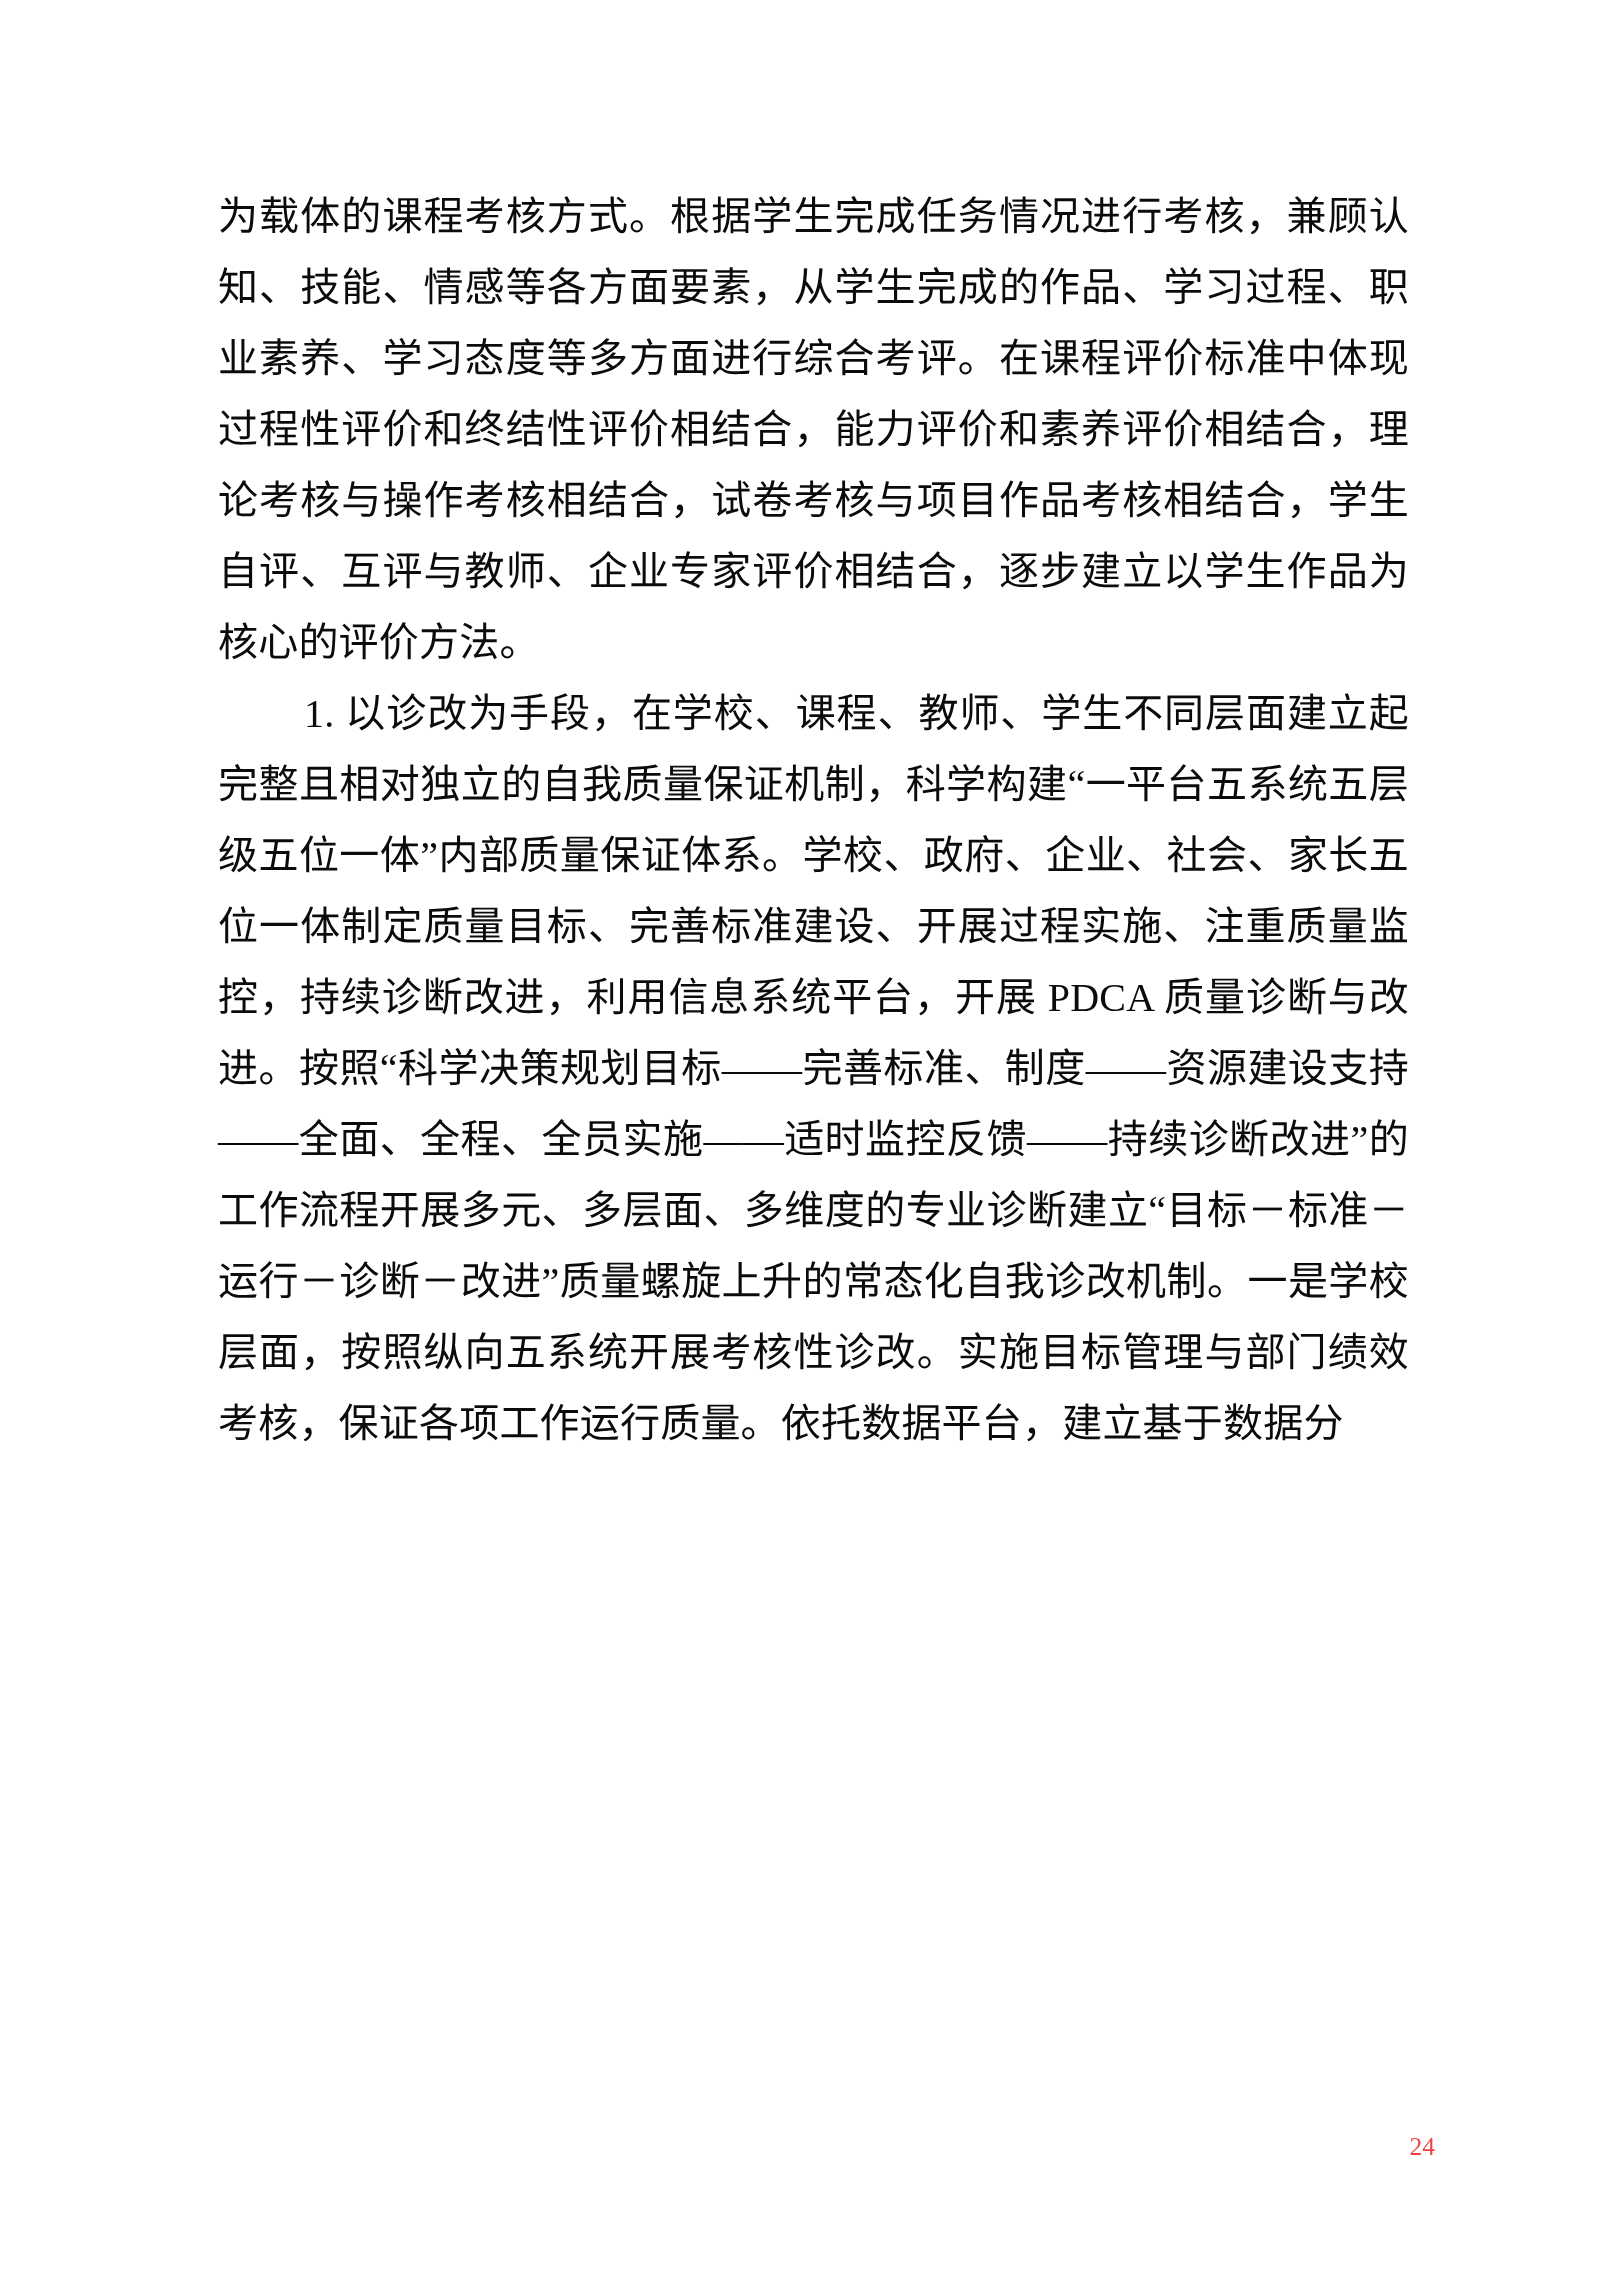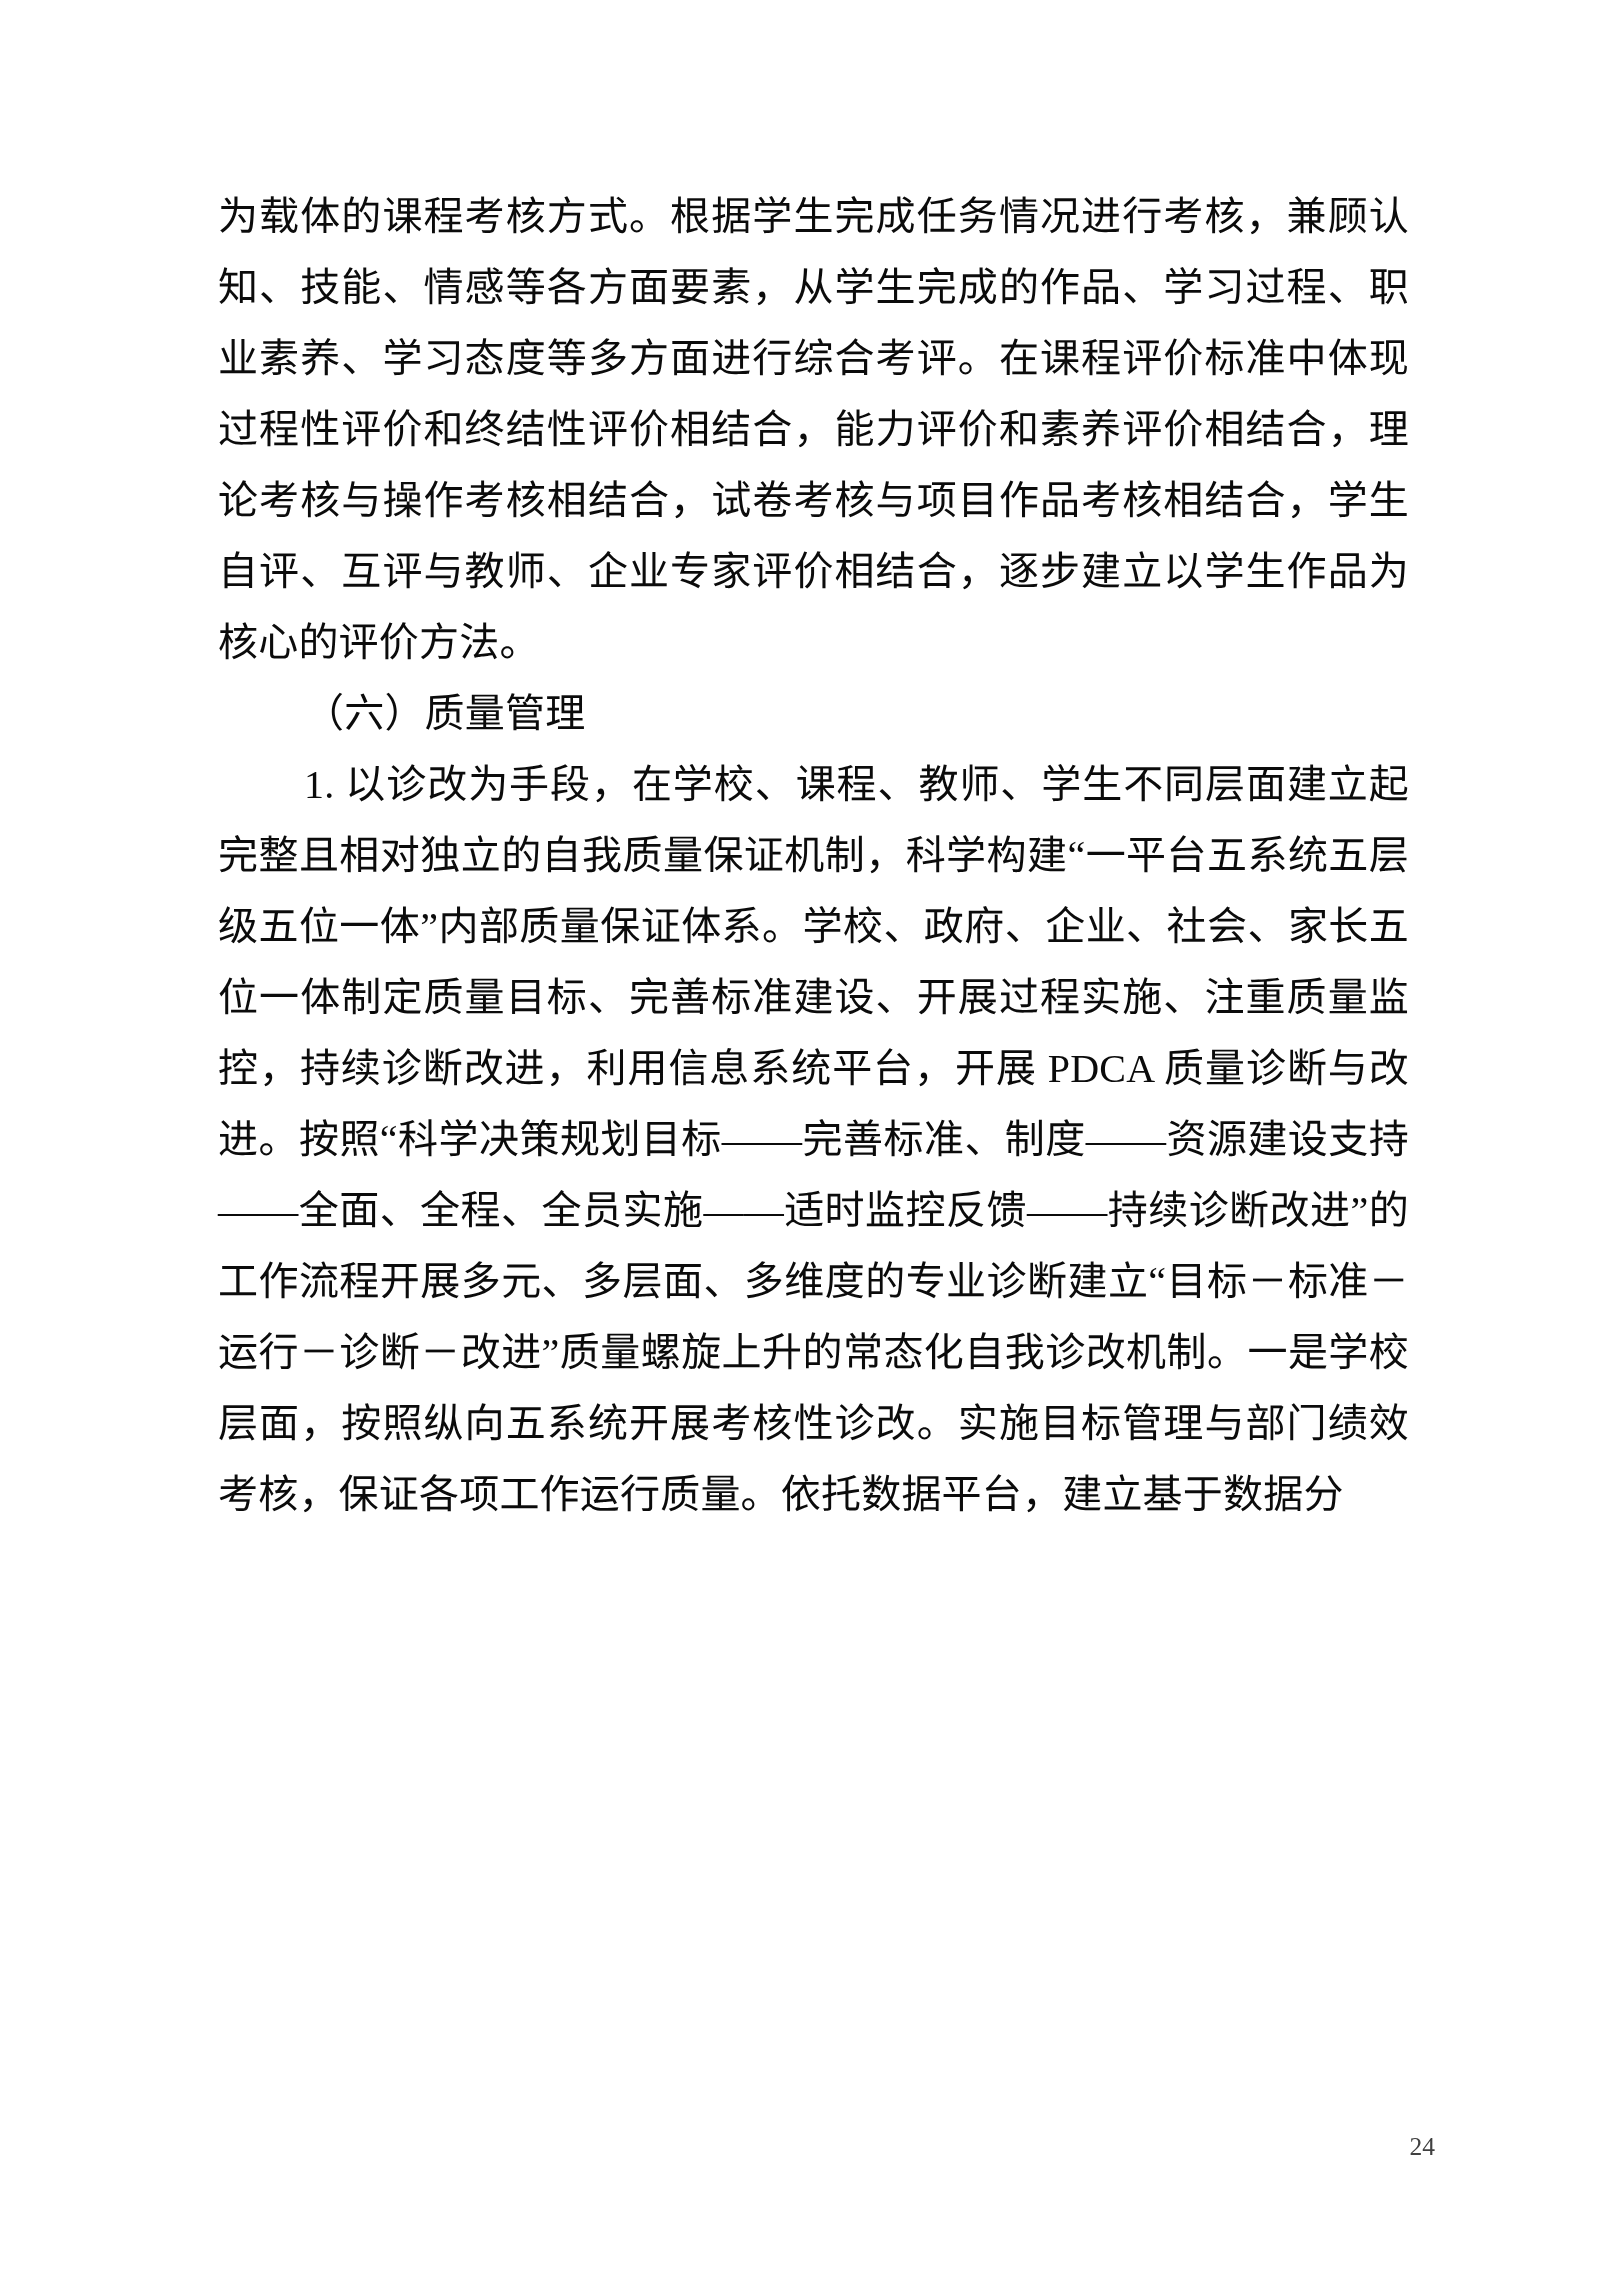--- a/index.html
+++ b/index.html
@@ -36,31 +36,30 @@
   }
   .para.indent {
     text-indent: 86px;
   }
   .page-number {
     position: absolute;
     right: 186px;
     bottom: 134px;
     font-family: "Liberation Serif", "DejaVu Serif", serif;
     font-size: 25.5px;
-    color: #404040;
+    color: #ef4444;
     line-height: 1;
   }
 </style>
 </head>
 <body>
 
 <div class="page">
 
   <div class="content">
     <p class="para">为载体的课程考核方式。根据学生完成任务情况进行考核，兼顾认知、技能、情感等各方面要素，从学生完成的作品、学习过程、职业素养、学习态度等多方面进行综合考评。在课程评价标准中体现过程性评价和终结性评价相结合，能力评价和素养评价相结合，理论考核与操作考核相结合，试卷考核与项目作品考核相结合，学生自评、互评与教师、企业专家评价相结合，逐步建立以学生作品为核心的评价方法。</p>
-    <p class="para indent">（六）质量管理</p>
     <p class="para indent">1. 以诊改为手段，在学校、课程、教师、学生不同层面建立起完整且相对独立的自我质量保证机制，科学构建“一平台五系统五层级五位一体”内部质量保证体系。学校、政府、企业、社会、家长五位一体制定质量目标、完善标准建设、开展过程实施、注重质量监控，持续诊断改进，利用信息系统平台，开展 PDCA 质量诊断与改进。按照“科学决策规划目标——完善标准、制度——资源建设支持——全面、全程、全员实施——适时监控反馈——持续诊断改进”的工作流程开展多元、多层面、多维度的专业诊断建立“目标－标准－运行－诊断－改进”质量螺旋上升的常态化自我诊改机制。一是学校层面，按照纵向五系统开展考核性诊改。实施目标管理与部门绩效考核，保证各项工作运行质量。依托数据平台，建立基于数据分</p>
   </div>
 
   <div class="page-number">24</div>
 
 </div>
 
 
 </body></html>

